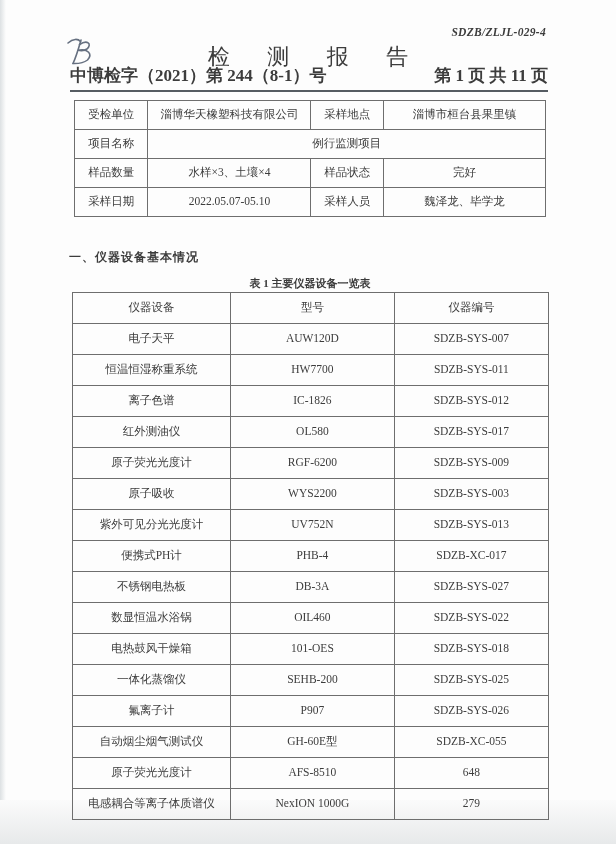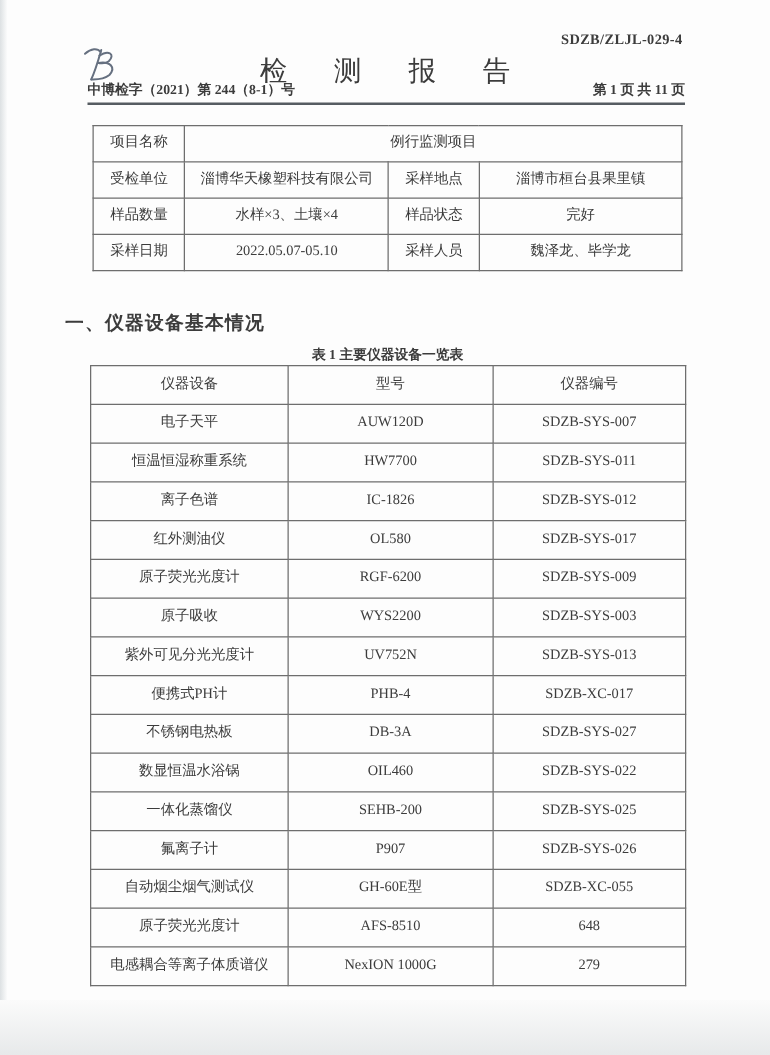--- a/index.html
+++ b/index.html
@@ -12,50 +12,50 @@
   .scan-edge-left {
     position:absolute; left:0; top:0; bottom:0; width:6px;
     background:linear-gradient(90deg,#dde1e3,#fdfdfd); 
   }
   .scan-bottom {
     position:absolute; left:0; right:0; bottom:0; height:44px;
     background:linear-gradient(180deg,#fbfbfb,#e7e9ea);
   }
   .doc-code {
     position:absolute; top:26px; right:70px;
-    font-size:11.5px; font-weight:bold; letter-spacing:.3px;
+    font-size:11.5px; font-weight:bold; letter-spacing:.3px;font-style:italic;
   }
   .logo {
     position:absolute; top:36px; left:66px; width:34px; height:30px;
   }
   .report-title {
     position:absolute; top:42px; left:0; width:100%;
     text-align:center; font-size:22px; font-weight:normal;
     letter-spacing:16px; text-indent:16px;
   }
   .header-line {
     position:absolute; top:64px; left:70px; width:478px;
     display:flex; justify-content:space-between; align-items:flex-end;
     border-bottom:2px solid #565c62; padding-bottom:3px;
-    font-size:11px; font-weight:bold;
+    font-size:17px; font-weight:bold;
   }
   table { border-collapse:collapse; table-layout:fixed; }
   td, th {
     border:1px solid #6e6e6e; text-align:center; vertical-align:middle;
     font-size:11.5px; font-weight:normal; padding:2px 4px; line-height:1.35;
     overflow:hidden;
   }
   .info-table {
     position:absolute; top:100px; left:74px; width:472px;
     border:1.5px solid #5f5f5f;
   }
   .info-table td { height:24px; }
   .section-heading {
-    position:absolute; top:249px; left:52px;
-    font-size:15px; font-weight:bold; letter-spacing:1px;
+    position:absolute; top:249px; left:69px;
+    font-size:12px; font-weight:bold; letter-spacing:1px;
   }
   .table-caption {
     position:absolute; top:276px; left:74px; width:472px;
     text-align:center; font-size:11px; font-weight:bold;
   }
   .equipment-table {
     position:absolute; top:292px; left:72px; width:477px;
     border:1.5px solid #5f5f5f;
   }
   .equipment-table td, .equipment-table th { height:26px; }
@@ -86,28 +86,28 @@
 
 <table class="info-table">
   <colgroup>
       <col style="width:15.6%">
       <col style="width:34.6%">
       <col style="width:15.4%">
       <col style="width:34.4%">
     </colgroup>
   <tbody>
       <tr>
-        <td>项目名称</td>
-        <td colspan="3">例行监测项目</td>
-      </tr>
-      <tr>
         <td>受检单位</td>
         <td>淄博华天橡塑科技有限公司</td>
         <td>采样地点</td>
         <td>淄博市桓台县果里镇</td>
+      </tr>
+      <tr>
+        <td>项目名称</td>
+        <td colspan="3">例行监测项目</td>
       </tr>
       <tr>
         <td>样品数量</td>
         <td>水样×3、土壤×4</td>
         <td>样品状态</td>
         <td>完好</td>
       </tr>
       <tr>
         <td>采样日期</td>
         <td>2022.05.07-05.10</td>
@@ -178,20 +178,25 @@
         <td>不锈钢电热板</td>
         <td>DB-3A</td>
         <td>SDZB-SYS-027</td>
       </tr>
       <tr>
         <td>数显恒温水浴锅</td>
         <td>OIL460</td>
         <td>SDZB-SYS-022</td>
       </tr>
       <tr>
+        <td>电热鼓风干燥箱</td>
+        <td>101-OES</td>
+        <td>SDZB-SYS-018</td>
+      </tr>
+      <tr>
         <td>一体化蒸馏仪</td>
         <td>SEHB-200</td>
         <td>SDZB-SYS-025</td>
       </tr>
       <tr>
         <td>氟离子计</td>
         <td>P907</td>
         <td>SDZB-SYS-026</td>
       </tr>
       <tr>

